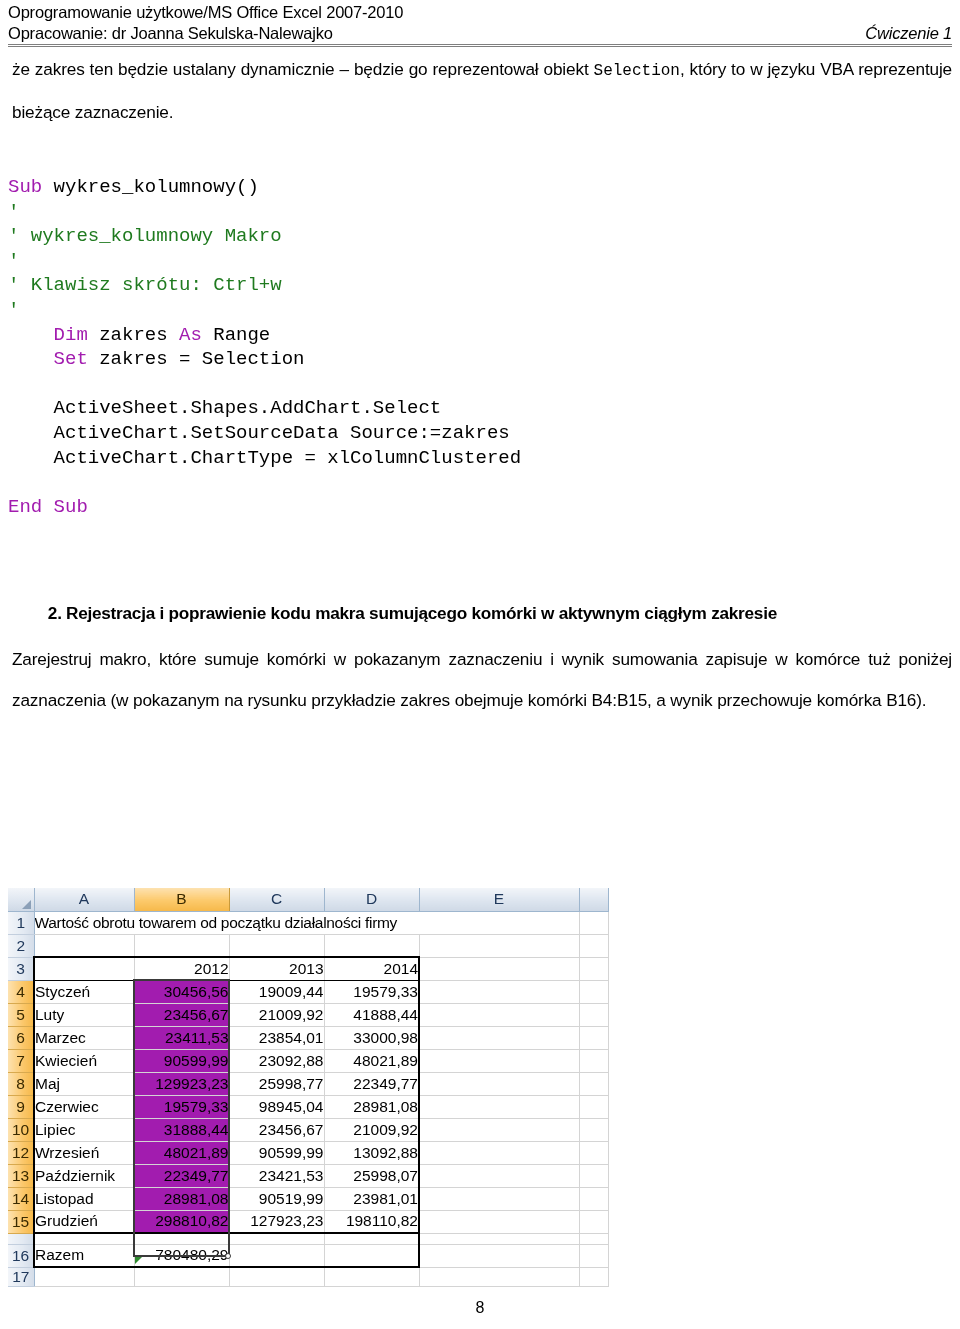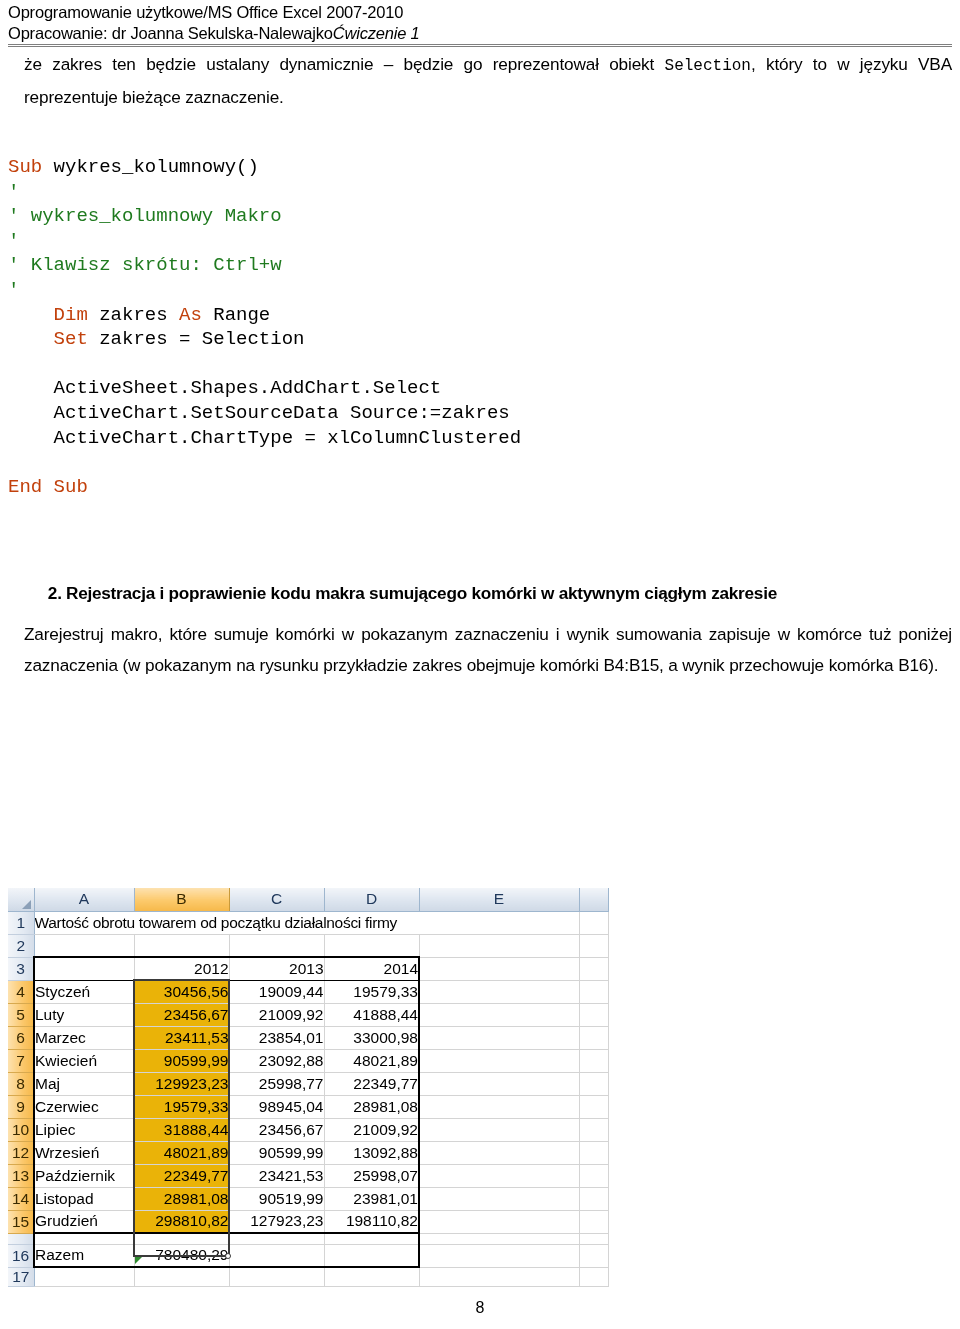--- a/index.html
+++ b/index.html
@@ -25,20 +25,21 @@
     padding: 2px 8px 0 8px;
   }
   .doc-header .hdr-line {
     font-size: 16.5px;
     line-height: 21px;
     white-space: nowrap;
     letter-spacing: -0.2px;
   }
   .doc-header .hdr-line-2 {
     display: flex;
+    justify-content: space-between;
     align-items: baseline;
   }
   .hdr-right {
     font-style: italic;
     font-size: 16.5px;
   }
   .hdr-rule {
     position: absolute;
     left: 8px;
     top: 44px;
@@ -49,23 +50,23 @@
   }
 
   
   .page-body {
     position: absolute;
     top: 49px;
     left: 8px;
     width: 944px;
   }
   p.para {
-    margin: 0 0 0 16px;
+    margin: 0 0 0 4px;
     font-size: 17.2px;
-    line-height: 31px;
+    line-height: 41px;
     text-align: justify;
     letter-spacing: -0.15px;
   }
   p.para.nojust { text-align: left; }
   .spacer-sm { height: 14px; }
   .spacer-md { height: 24px; }
   .spacer-lg { height: 44px; }
 
   code.mono {
     font-family: "Liberation Mono", "DejaVu Sans Mono", monospace;
@@ -77,21 +78,21 @@
   .code-block {
     font-family: "Liberation Mono", "DejaVu Sans Mono", monospace;
     font-size: 19px;
     line-height: 24.6px;
     white-space: pre;
     margin: 0;
     padding: 0;
     color: #000000;
   }
   .code-line { white-space: pre; height: 24.6px; }
-  .kw  { color: #c2410c; font-family: Liberation Mono, monospace; }
+  .kw  { color: #a21caf; font-family: Liberation Mono, monospace; }
   .cmt { color: #1f7a1f; }
 
   
   .heading-num {
     display: flex;
     font-size: 17.2px;
     font-weight: bold;
     line-height: 24px;
     padding-left: 32px;
   }
@@ -167,21 +168,21 @@
   }
   
   .cell {
     border-right: 1px solid #d4d4d4;
     border-bottom: 1px solid #d4d4d4;
     padding: 0 3px;
     overflow: hidden;
     white-space: nowrap;
   }
   .num { text-align: right; padding-right: 4px; }
-  .selcell { background: #eab308; }
+  .selcell { background: #a21caf; }
   
   .bt { border-top: 2px solid #000; }
   .bb { border-bottom: 2px solid #000; }
   .bl { border-left: 2px solid #000; }
   .br { border-right: 2px solid #000; }
   .bb1 { border-bottom: 1px solid #000; }
   .bl1 { border-left: 1px solid #000; }
   .title-cell {
     font-weight: bold;
     font-size: 17px;

